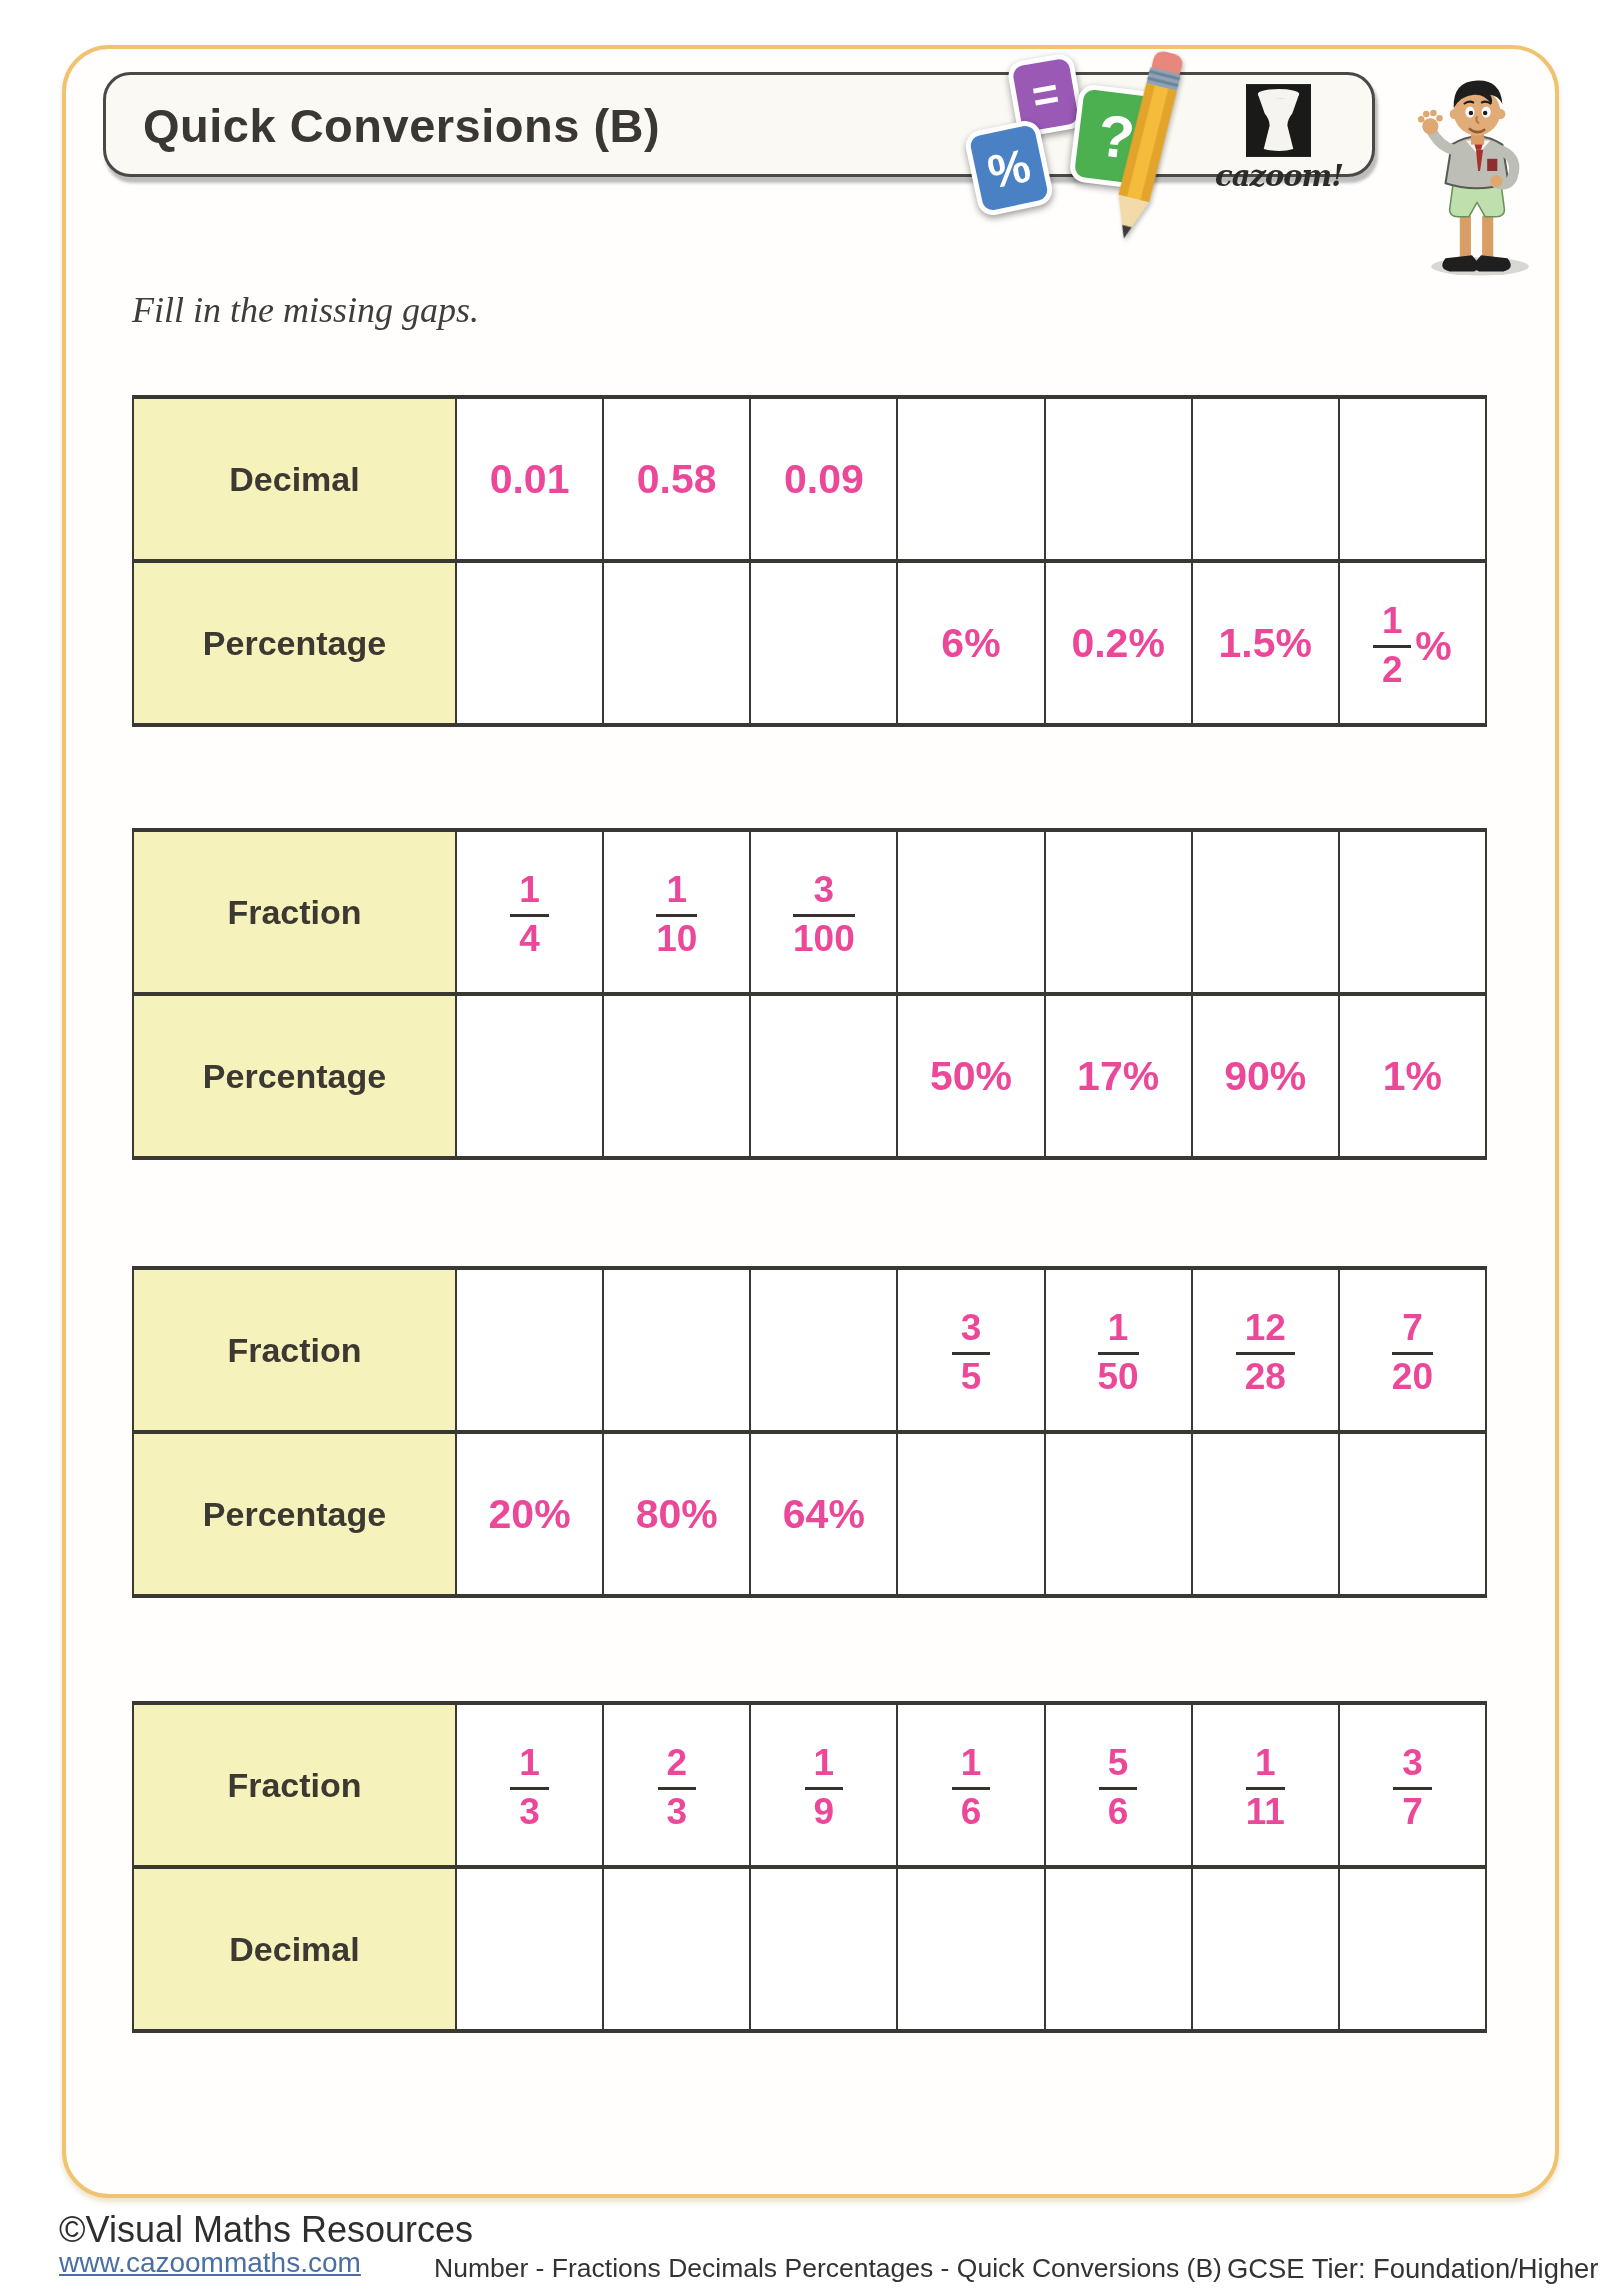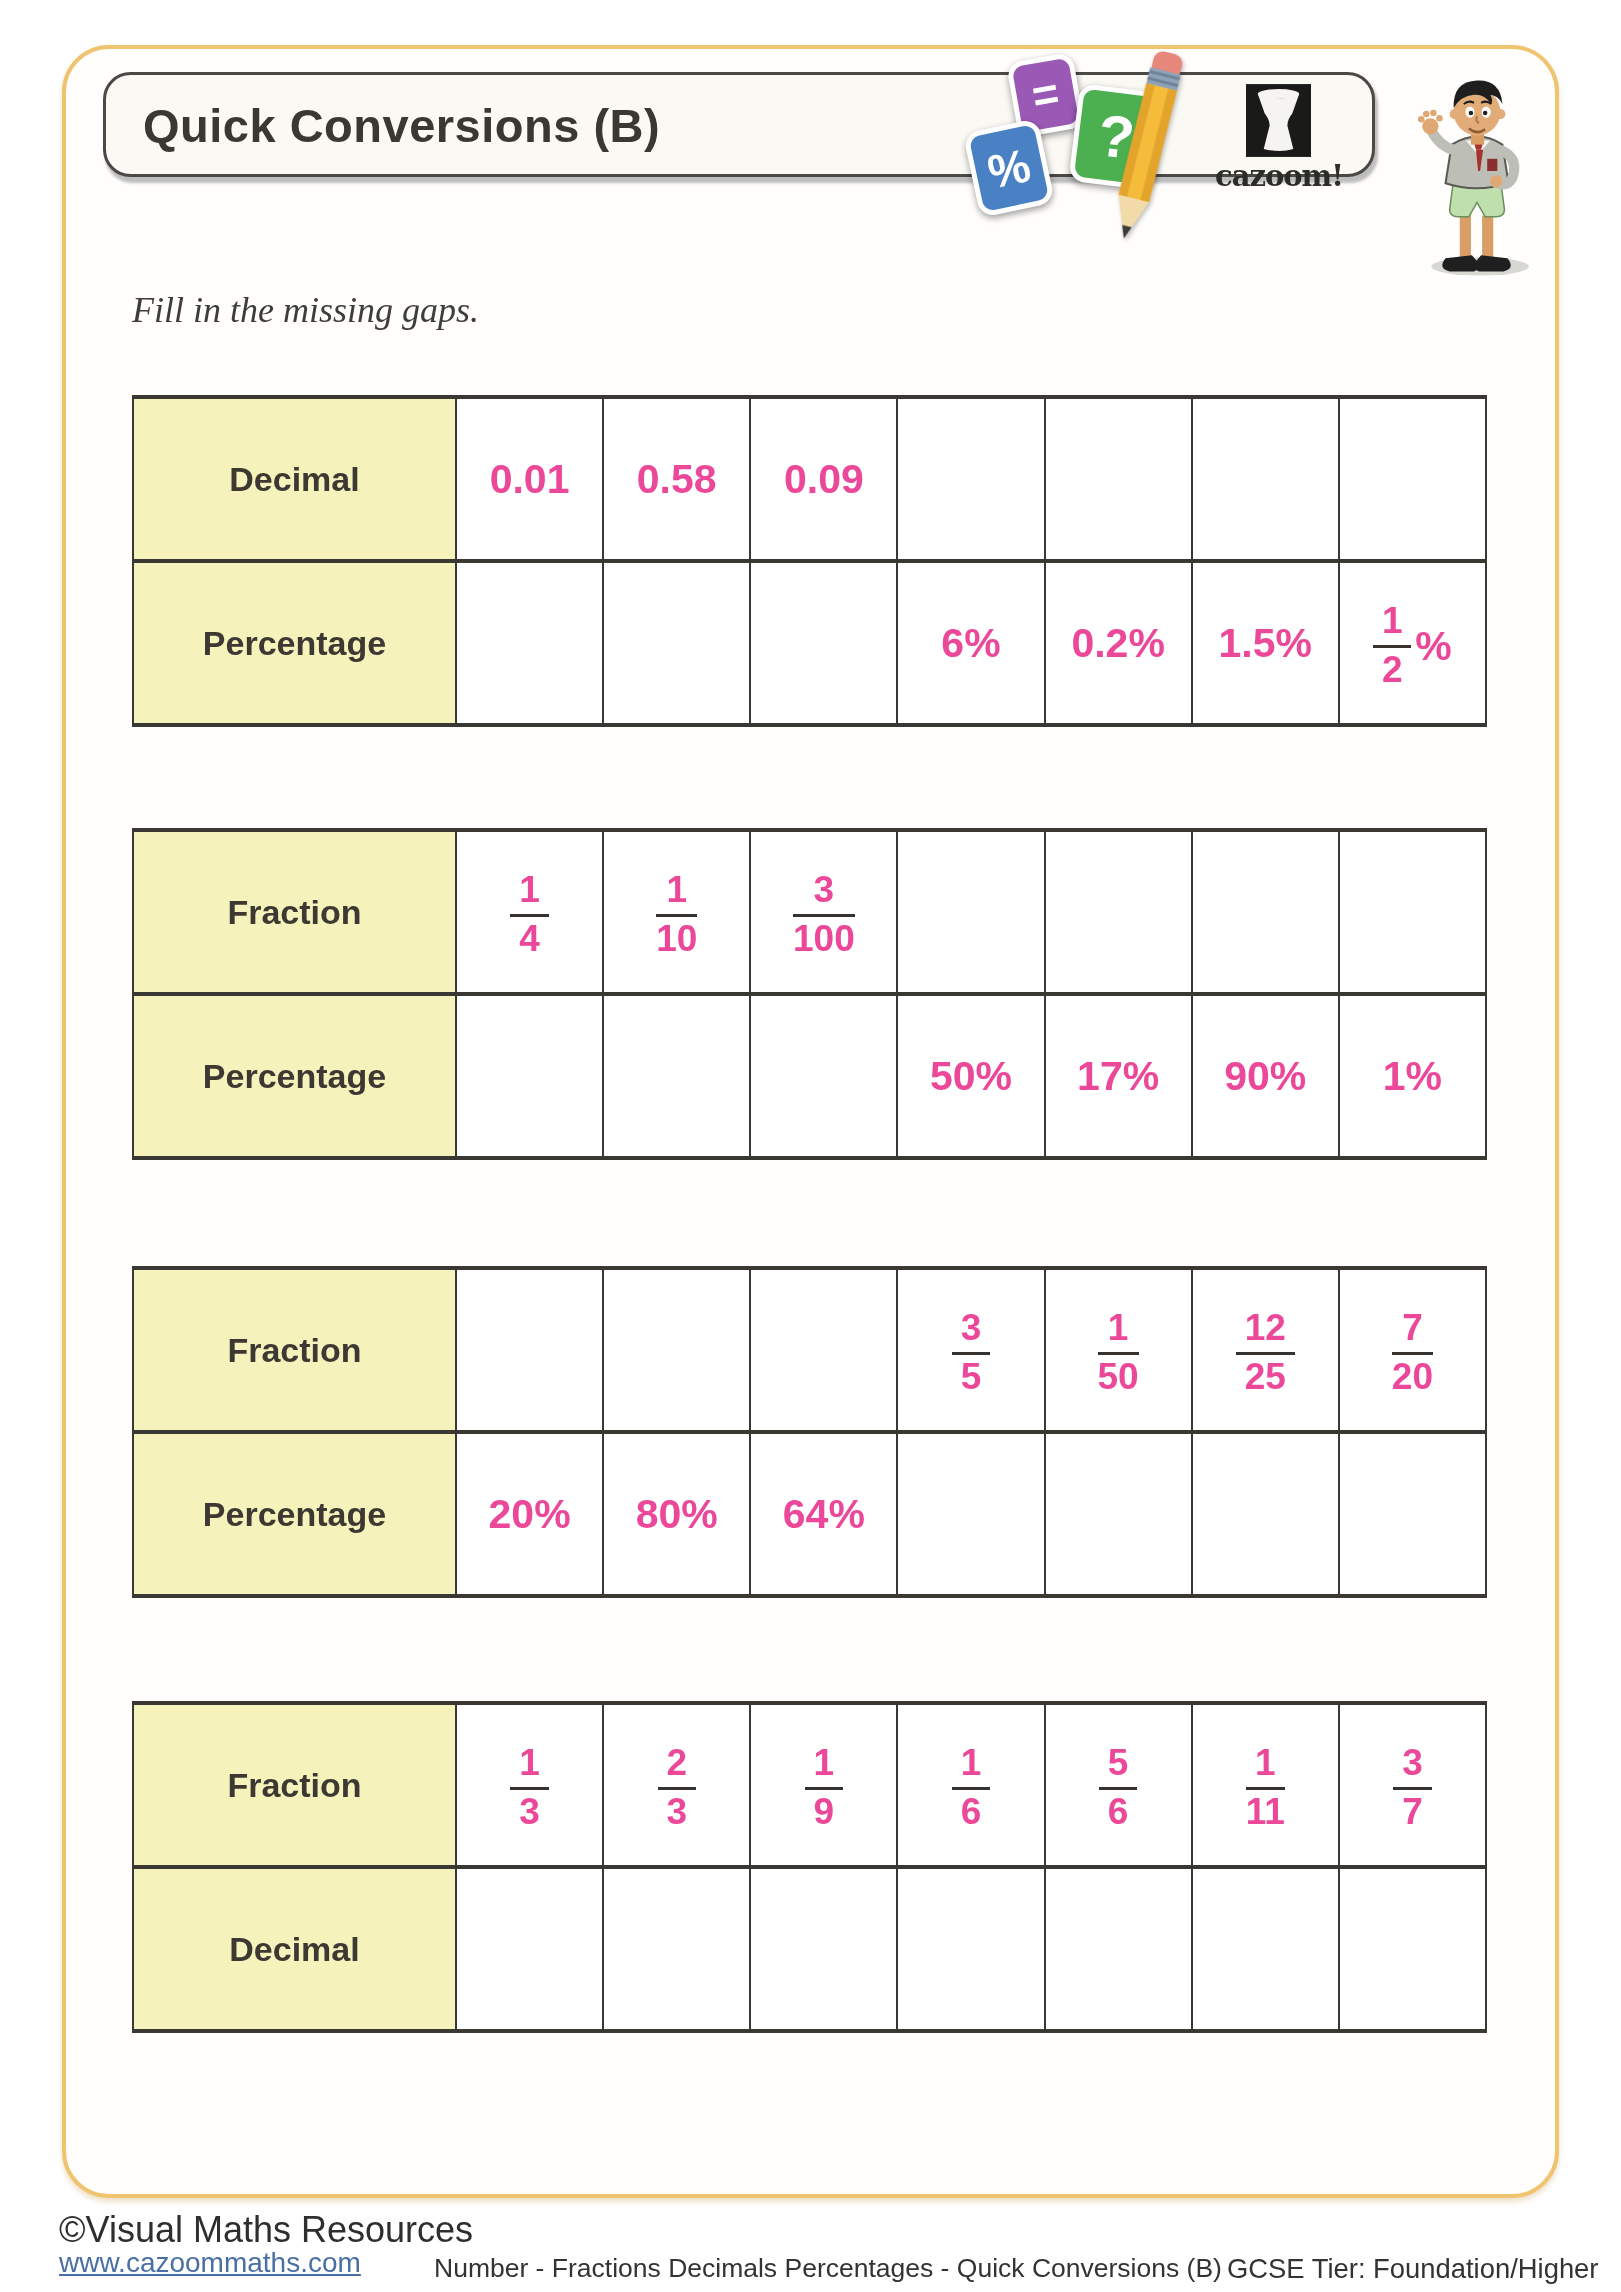--- a/index.html
+++ b/index.html
@@ -53,21 +53,21 @@
   }
   .card-equals{left:1012px;top:57px;width:67px;height:76px;background:var(--card-purple);transform:rotate(-10deg);font-size:45px;}
   .card-percent{left:971px;top:125px;width:76px;height:86px;background:var(--card-blue);transform:rotate(-12deg);font-size:47px;}
   .card-question{left:1074px;top:88px;width:84px;height:98px;background:var(--card-green);transform:rotate(7deg);font-size:59px;}
   .pencil-wrap{position:absolute;left:1115px;top:47px;width:63px;height:201px;transform:rotate(14deg);z-index:3;filter:drop-shadow(2px 2px 2px rgba(0,0,0,.25));}
   .cazoom-logo{position:absolute;left:1215px;top:84px;width:127px;text-align:center;z-index:2;}
   .cazoom-logo .drum-box{display:block;margin:0 auto;}
   .cazoom-logo .logo-text{
     display:block;margin-top:2px;
     font-family:"DejaVu Serif", serif;font-weight:bold;
-    font-size:29px;color:#2B2B28;letter-spacing:-1px;
+    font-size:29px;color:#2B2B28;letter-spacing:-1px;font-style:italic;
   }
   .character{position:absolute;left:1409px;top:65px;z-index:2;}
   .instruction{
     position:absolute;left:132px;top:289px;
     font-family:"Liberation Serif", serif;font-style:italic;
     font-size:36px;color:#3D3D3B;
   }
   
   table.conv{
     position:absolute;left:132px;width:1355px;
@@ -264,21 +264,21 @@
           </span></td>
         <td class="value-cell"><span class="cellwrap">
             <span class="frac">
               <span class="num">1</span>
               <span class="den">50</span>
             </span>
           </span></td>
         <td class="value-cell"><span class="cellwrap">
             <span class="frac">
               <span class="num">12</span>
-              <span class="den">25</span>
+              <span class="den">28</span>
             </span>
           </span></td>
         <td class="value-cell"><span class="cellwrap">
             <span class="frac">
               <span class="num">7</span>
               <span class="den">20</span>
             </span>
           </span></td>
       </tr>
       <tr>

